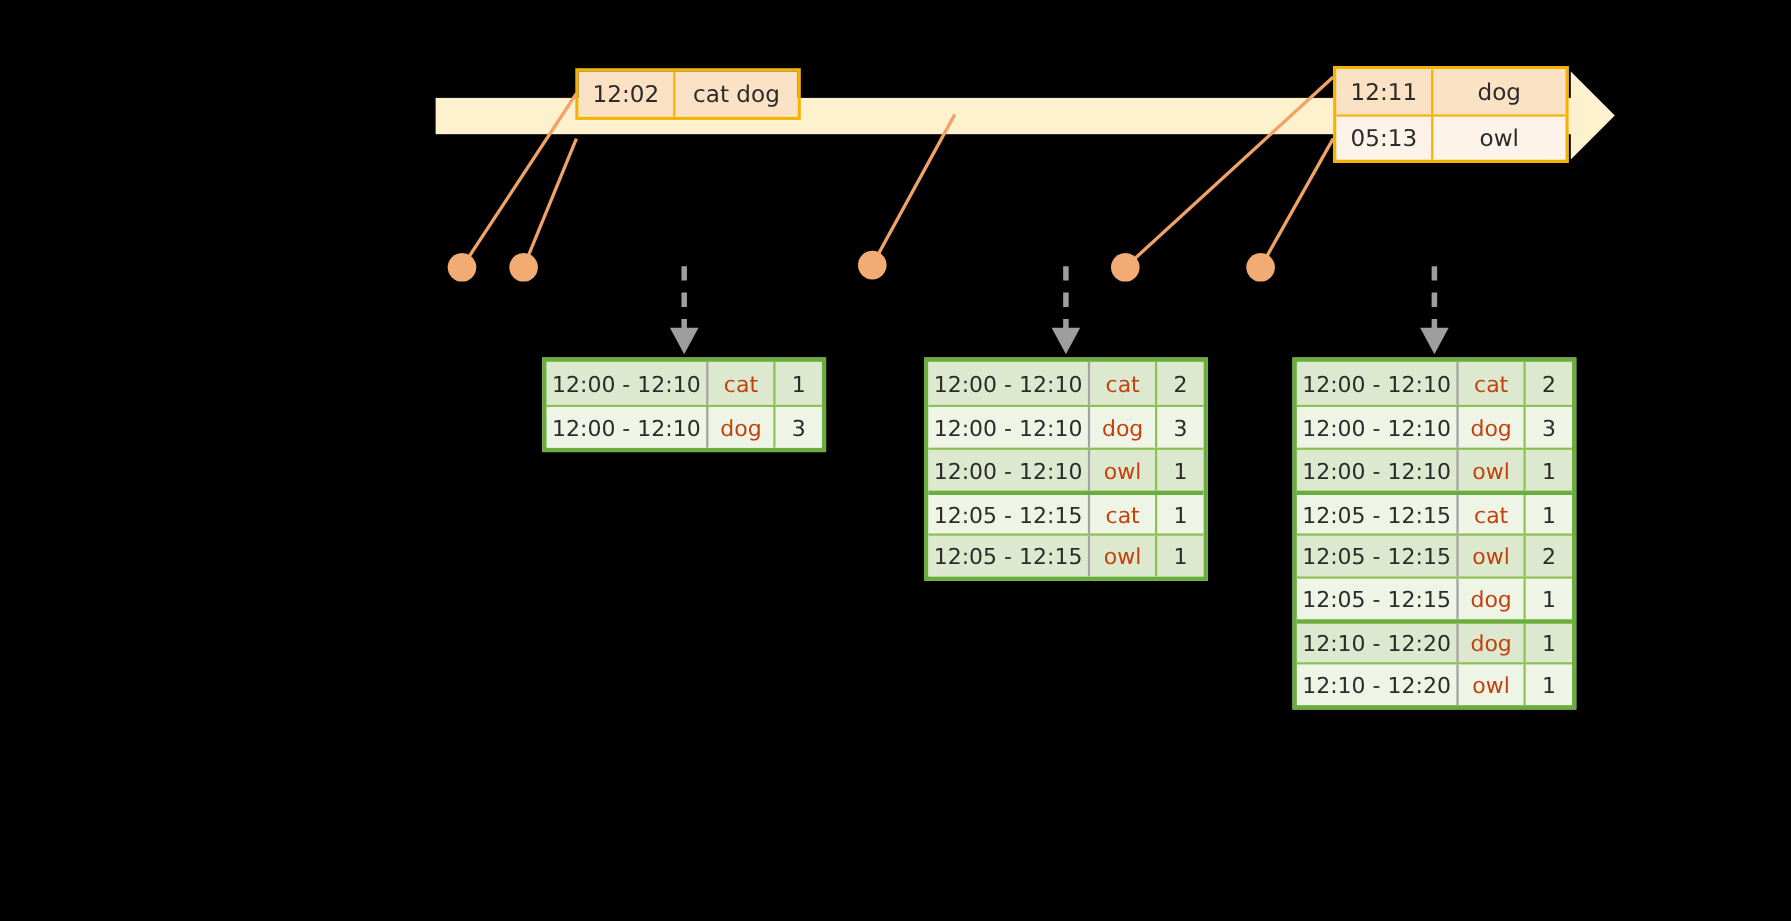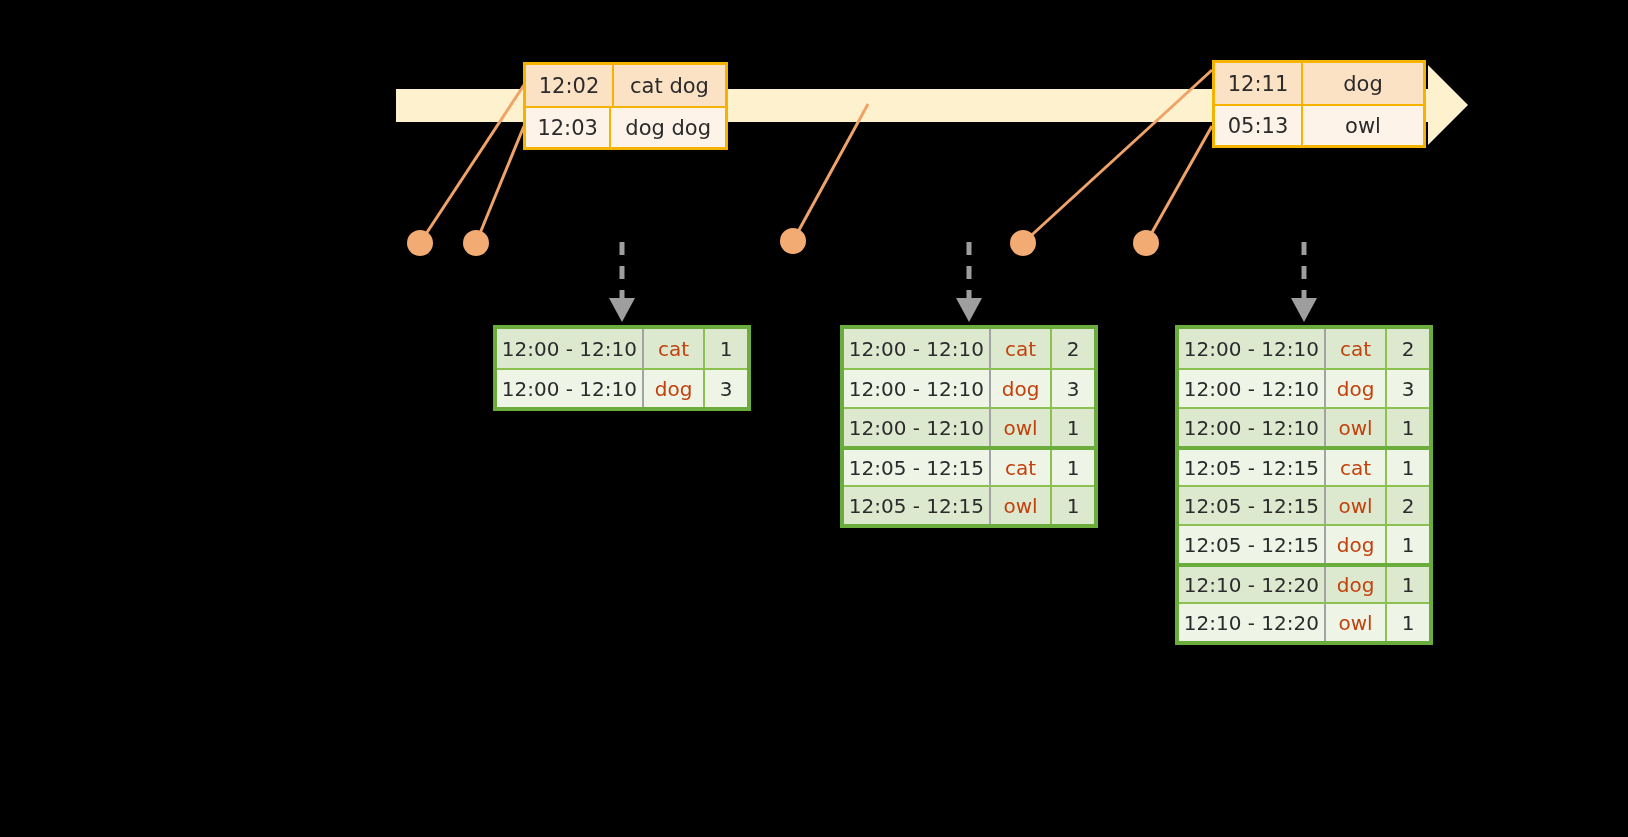--- a/index.html
+++ b/index.html
@@ -169,24 +169,20 @@
         <line x1="1304" y1="242" x2="1304" y2="300" stroke="#9e9e9e" stroke-width="5" stroke-dasharray="13 11"></line>
         <polygon points="1291,298 1317,298 1304,322" fill="#9e9e9e"></polygon>
       </g>
   </svg>
 
   <div class="event-box" id="event-box-1">
     <div class="event-row shade-a">
       <div class="event-time">12:02</div>
       <div class="event-words">cat dog</div>
     </div>
-    <div class="event-row shade-b">
-      <div class="event-time">12:03</div>
-      <div class="event-words">dog dog</div>
-    </div>
   </div>
 
 
   <div class="event-box" id="event-box-3">
     <div class="event-row shade-a">
       <div class="event-time">12:11</div>
       <div class="event-words">dog</div>
     </div>
     <div class="event-row shade-b">
       <div class="event-time">05:13</div>

